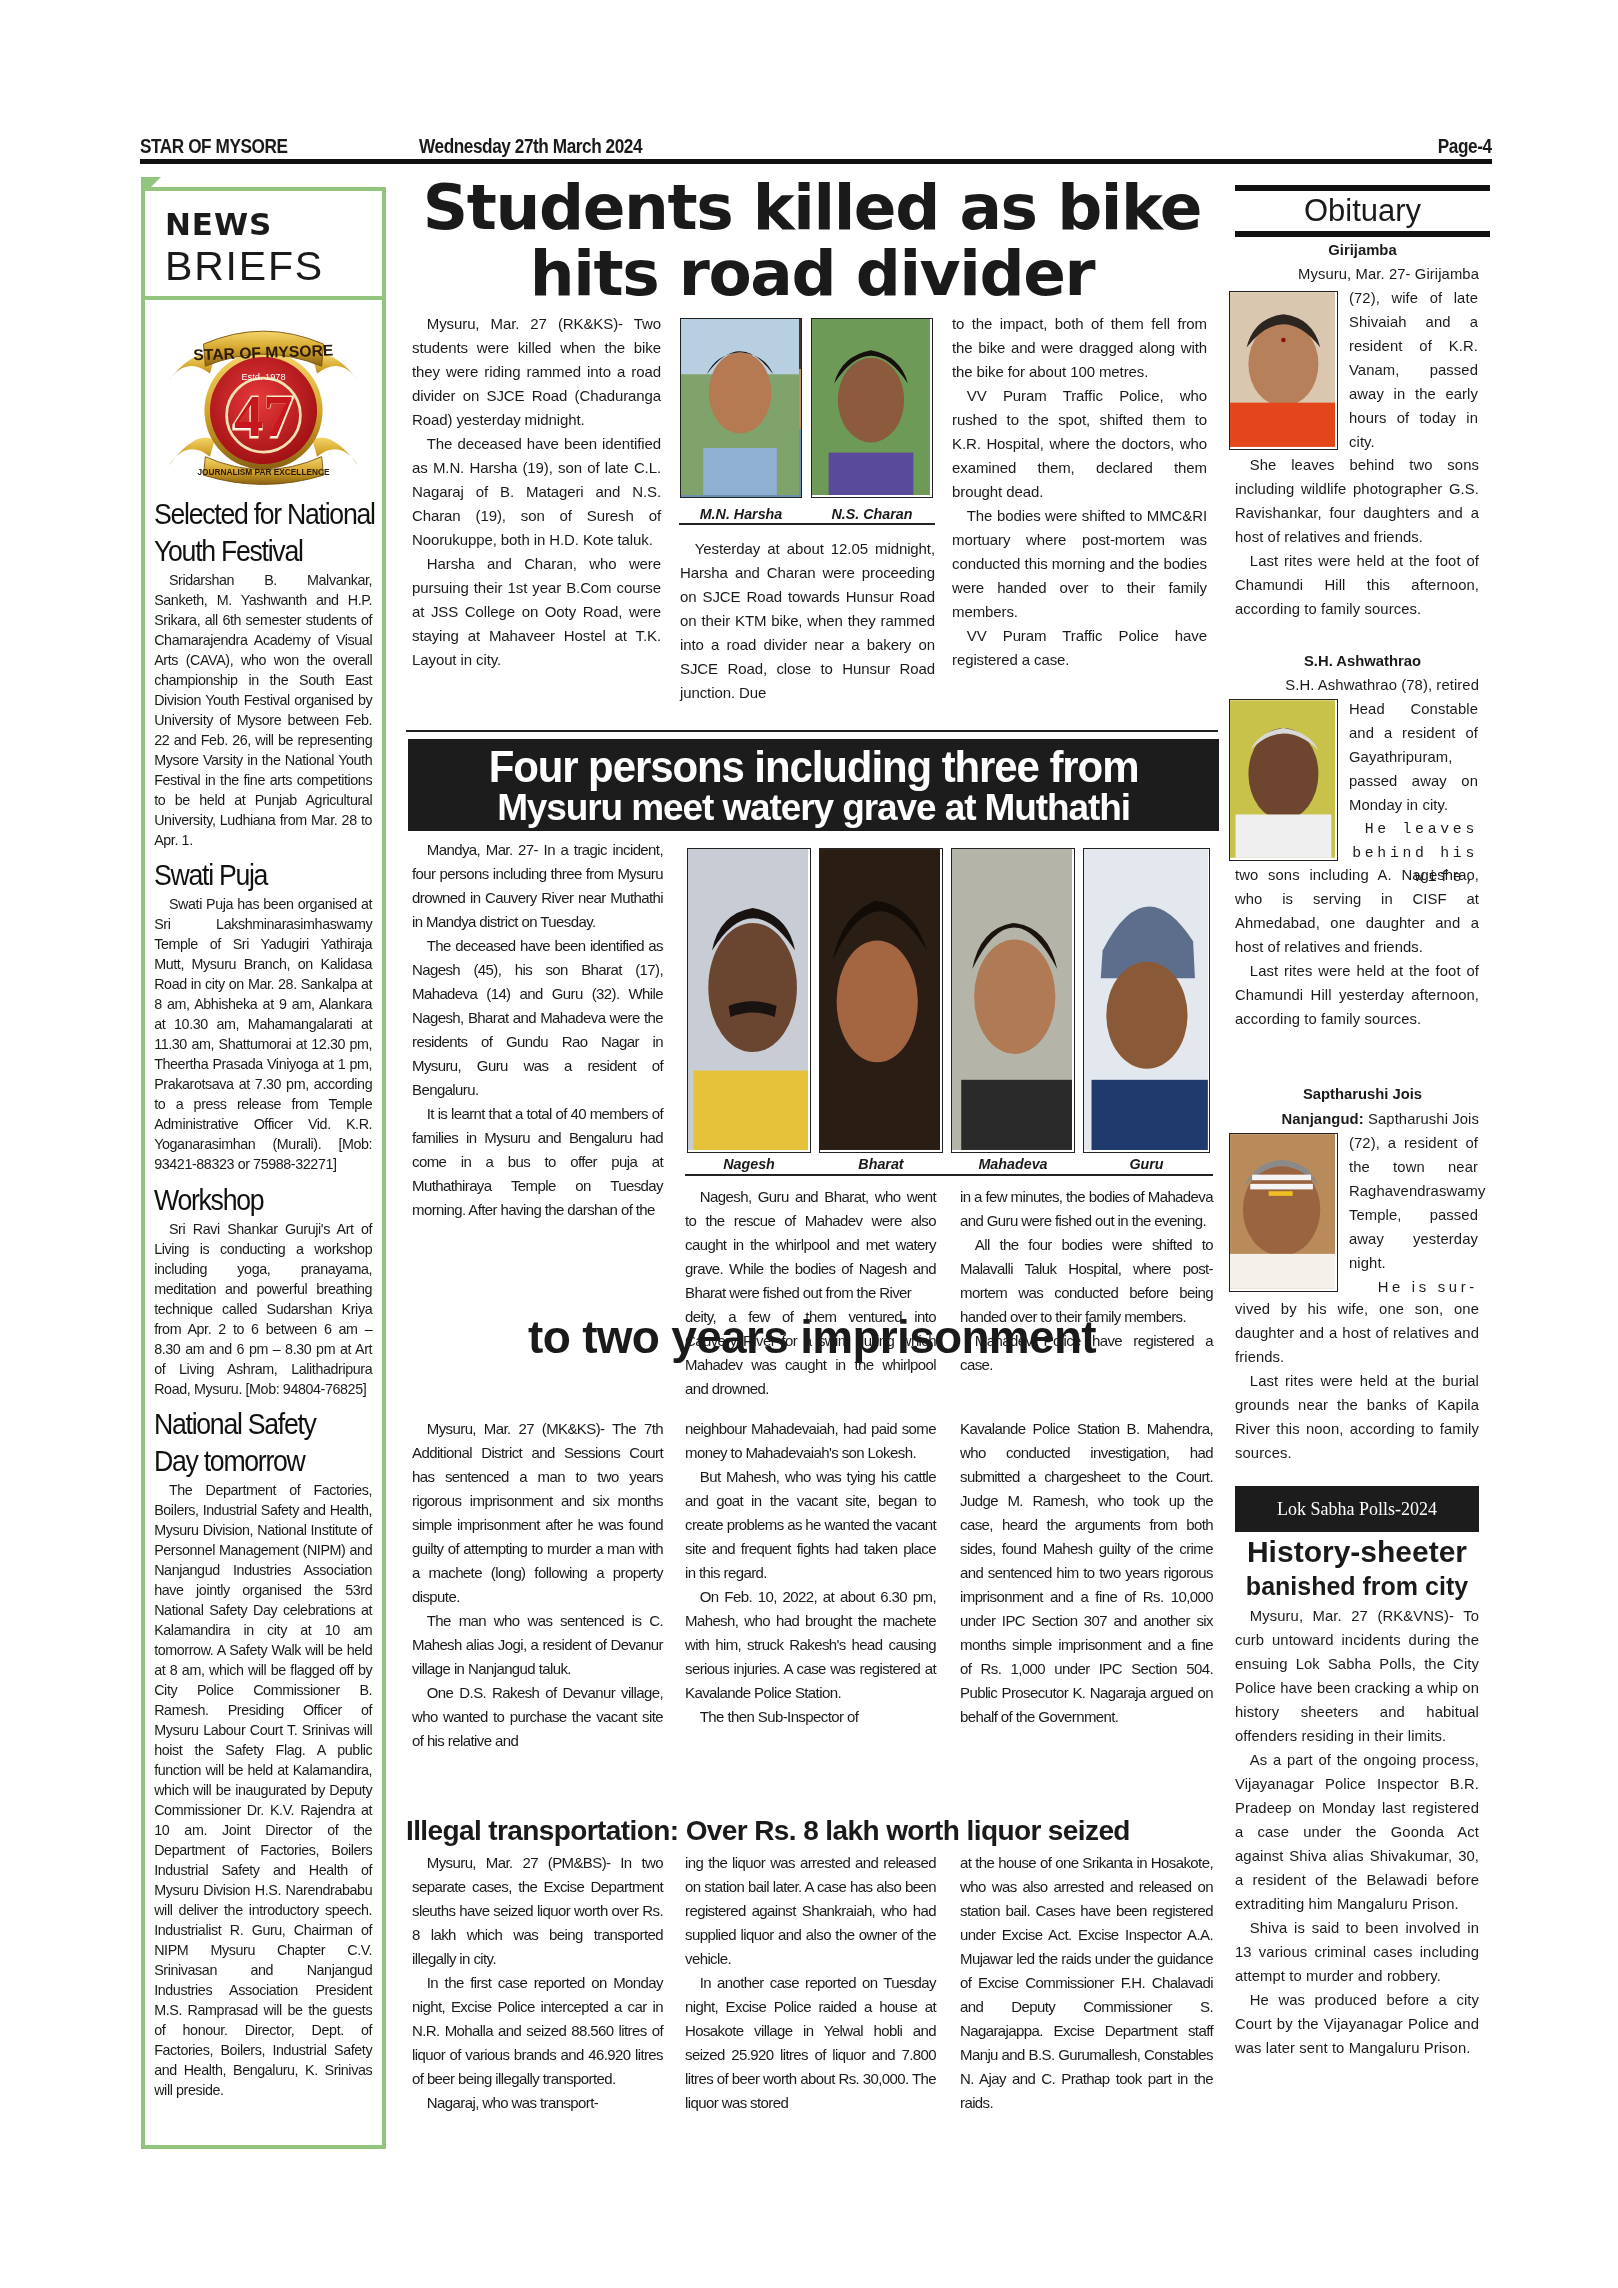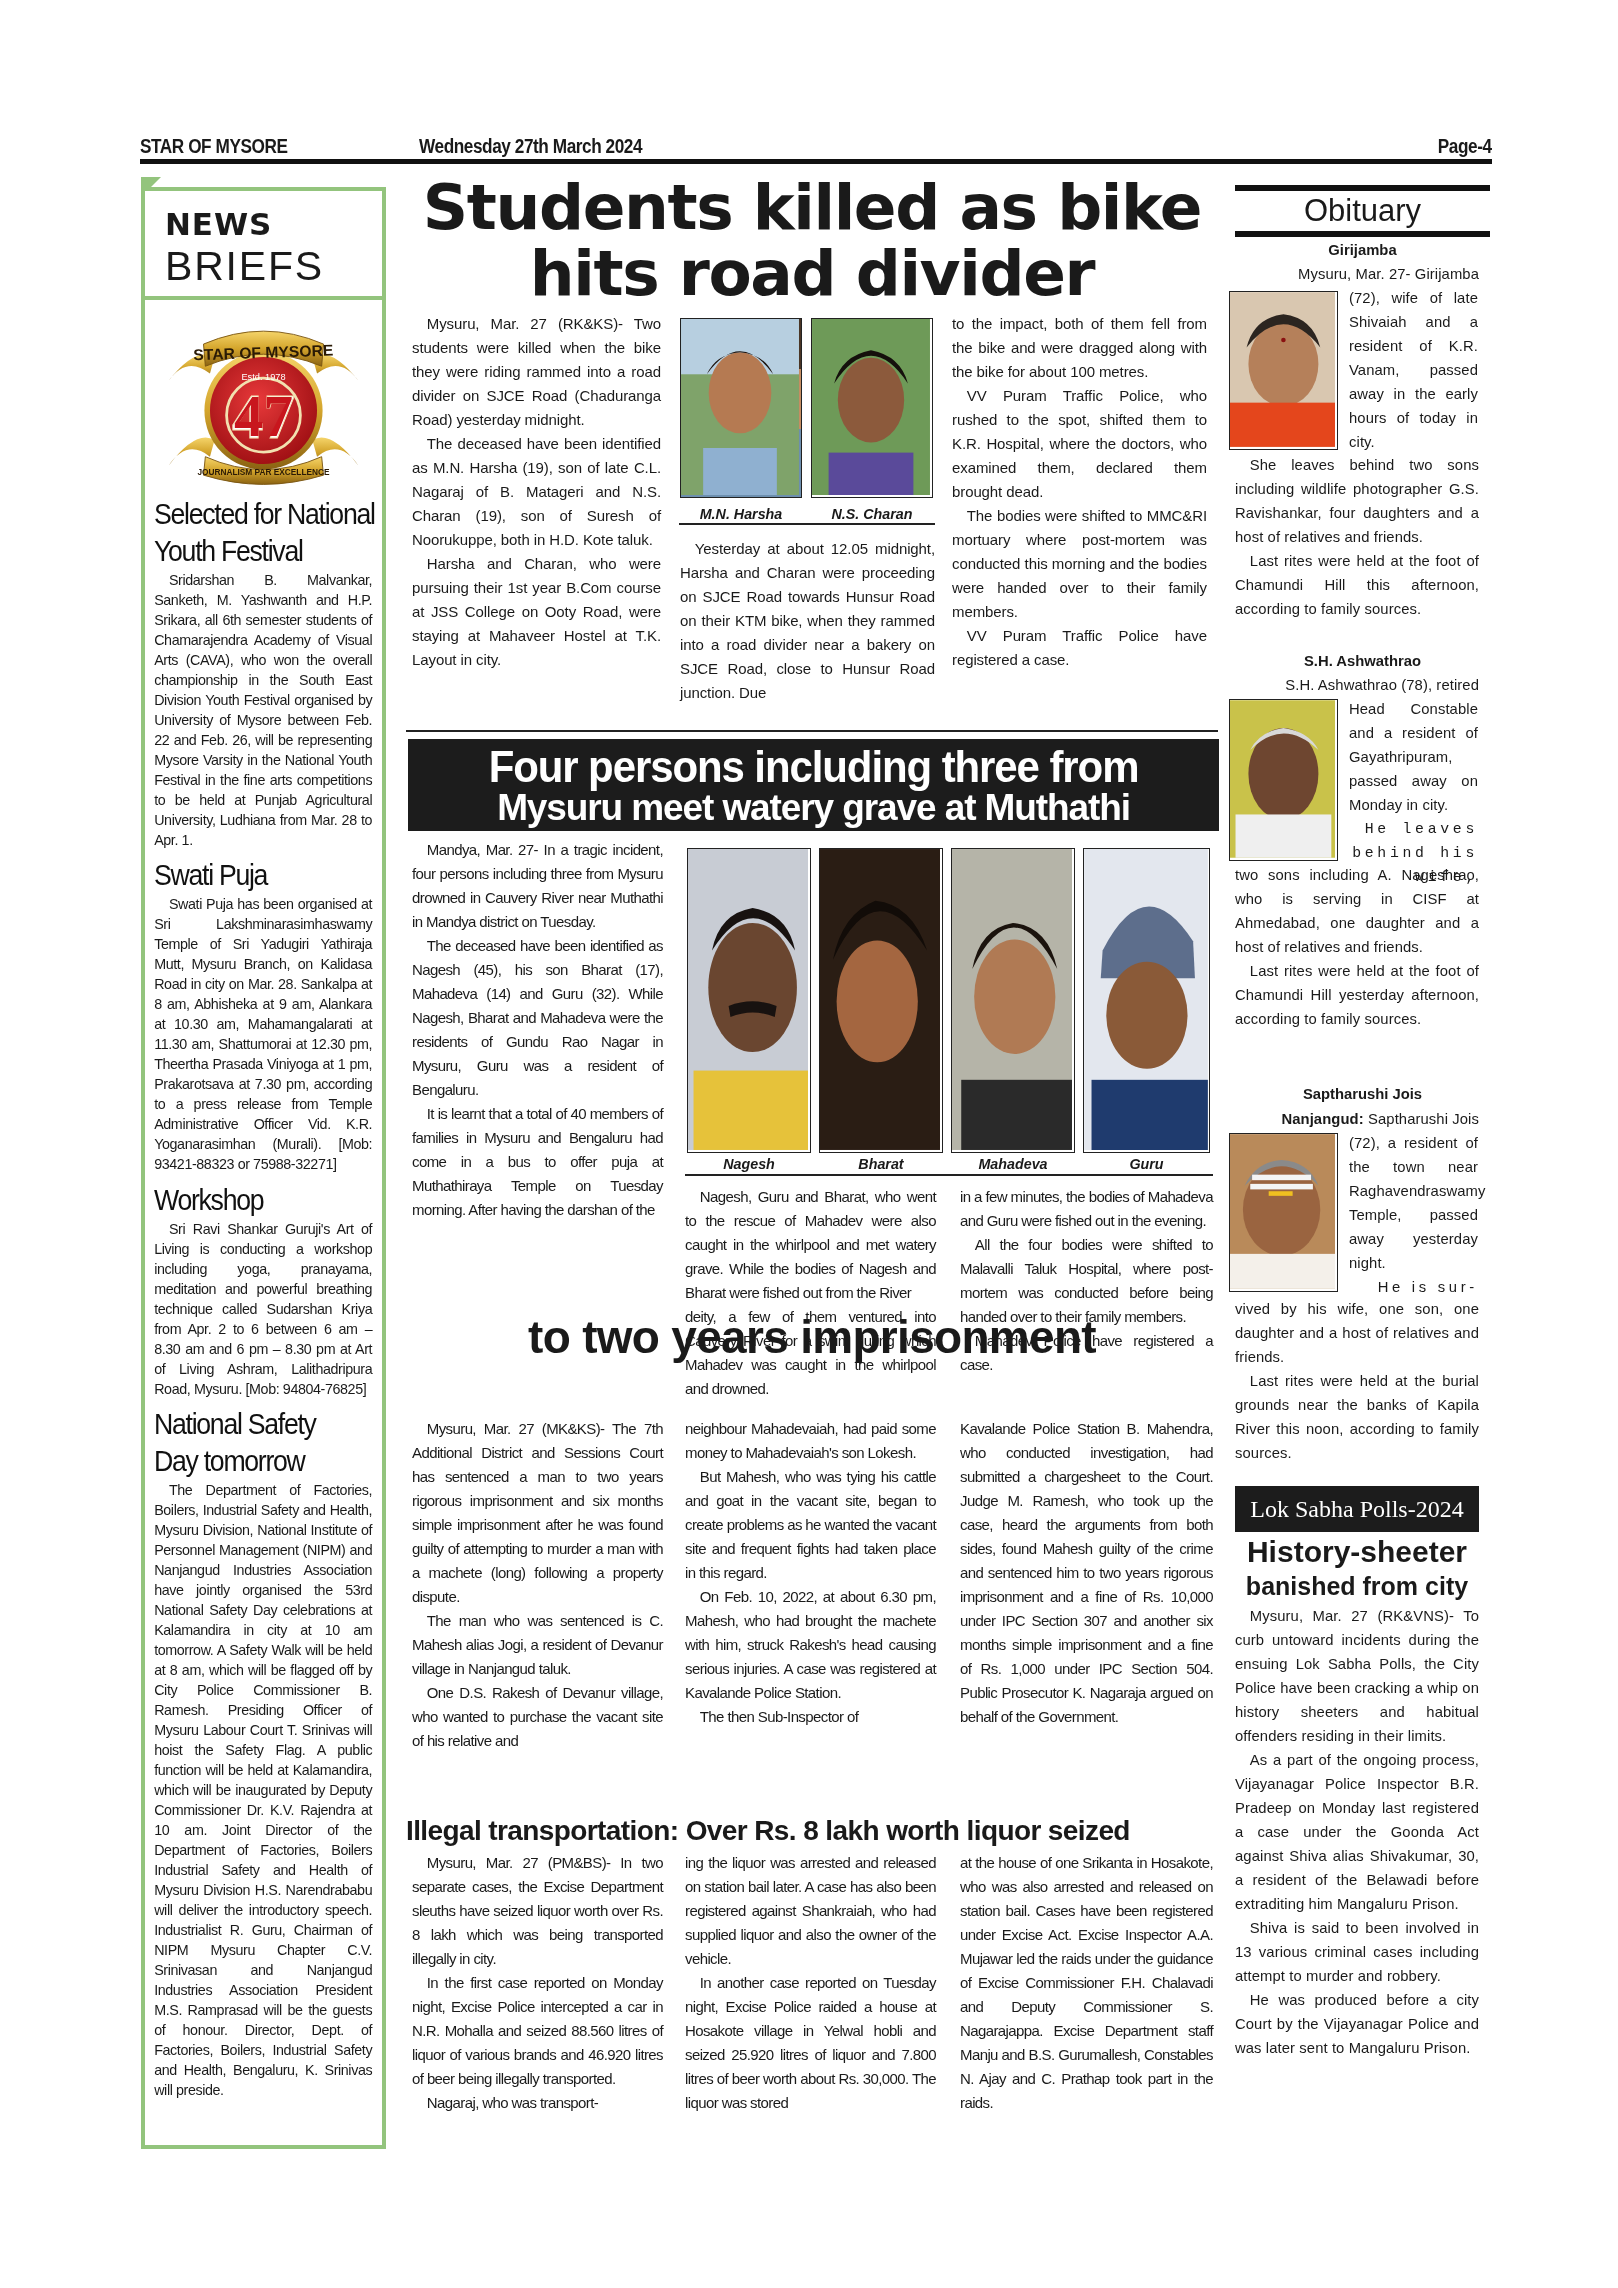--- a/index.html
+++ b/index.html
@@ -47,21 +47,21 @@
   .h2 { left: 406px; top: 1311px; width: 812px; text-align: center; font-size: 46px; line-height: 52px; font-weight: bold; letter-spacing: -0.7px; }
   .h3 { left: 406px; top: 1814px; width: 812px; text-align: left; font-size: 28px; line-height: 33px; font-weight: bold; letter-spacing: -0.6px; white-space: nowrap; }
 
   
   .obit-bar1 { left: 1235px; top: 185px; width: 255px; height: 5.5px; background: #111; }
   .obit-title { left: 1235px; top: 192px; width: 255px; text-align: center; font-size: 31px; line-height: 37px; }
   .obit-bar2 { left: 1235px; top: 231px; width: 255px; height: 5.5px; background: #111; }
   .obit-name { position: absolute; left: 1235px; width: 255px; text-align: center; font-weight: bold; font-size: 14.8px; }
   .ocol { position: absolute; font-size: 14.8px; line-height: 24px; text-align: justify; letter-spacing: 0.1px; }
   .ocol p { margin: 0; text-indent: 14.8px; }
-  .lok-bar { left: 1235px; top: 1486px; width: 244px; height: 46px; background: #1c1c1c; color: #fff; font-family: "Liberation Serif", serif; font-size: 24px; line-height: 46px; text-align: center; }
+  .lok-bar { left: 1235px; top: 1486px; width: 244px; height: 46px; background: #1c1c1c; color: #fff; font-family: "Liberation Serif", serif; font-size: 18px; line-height: 46px; text-align: center; }
   .lok-h { left: 1235px; top: 1532px; width: 244px; text-align: center; font-weight: bold; }
   .lok-h .a { display: block; font-size: 30px; line-height: 39px; }
   .lok-h .b { display: block; font-size: 25px; line-height: 31px; }
 </style>
 </head>
 <body>
 
 <div class="abs mast">
   <span class="paper">STAR OF MYSORE</span>
   <span class="date">Wednesday 27th March 2024</span>

